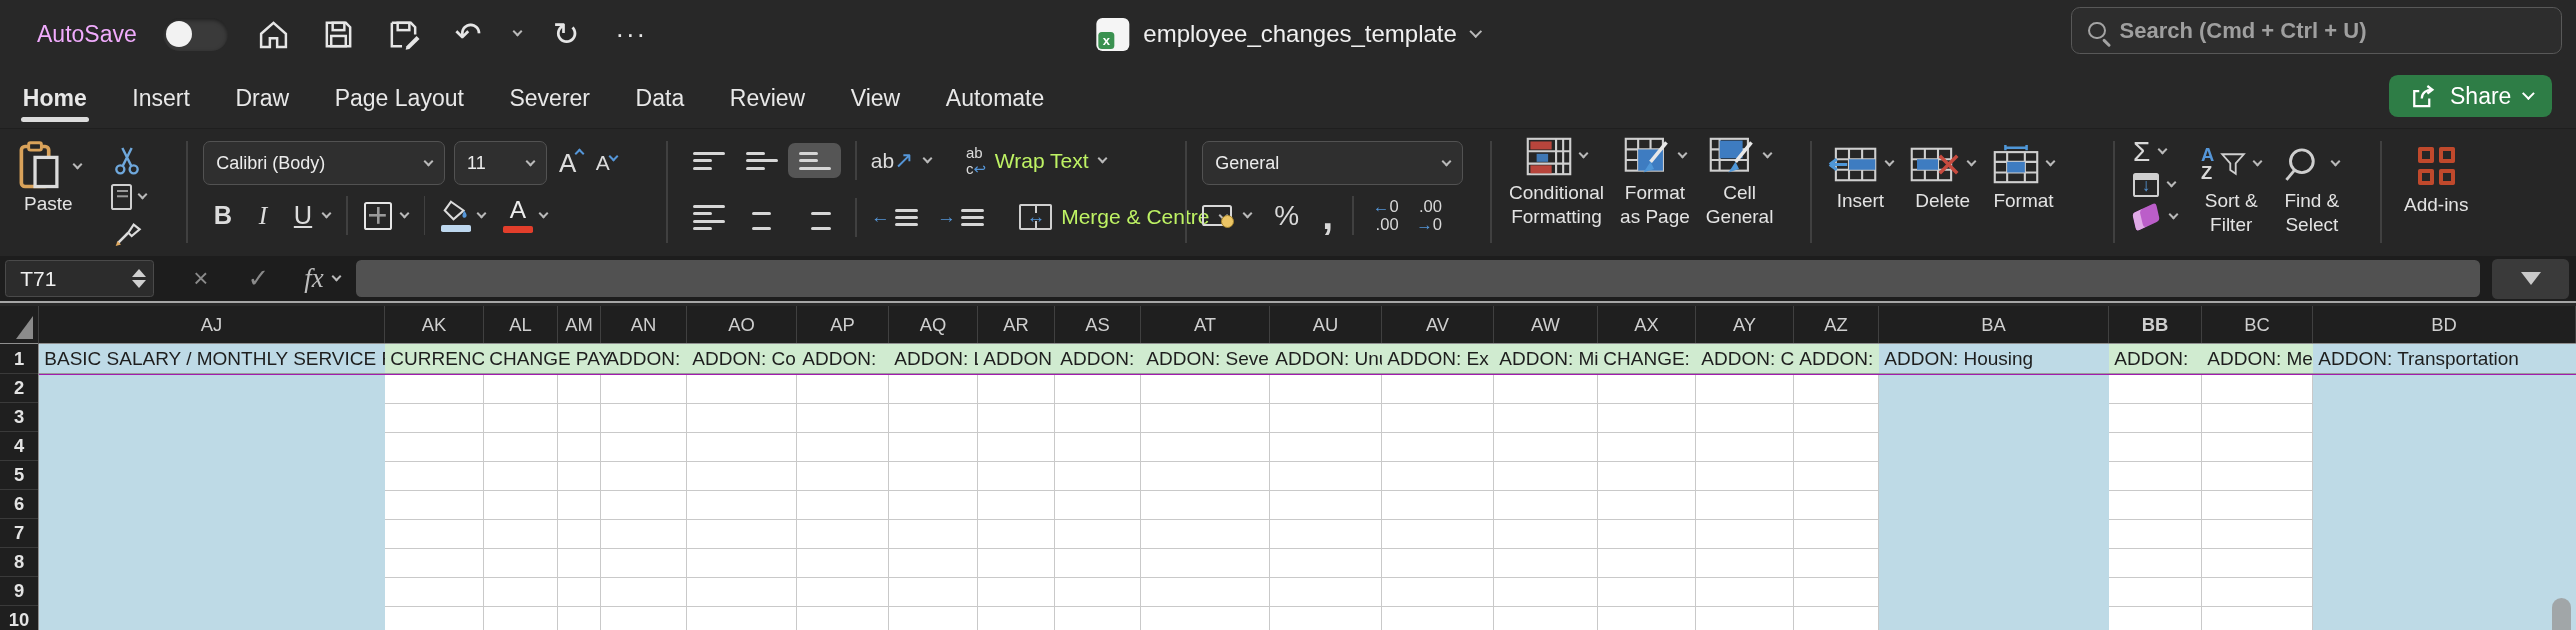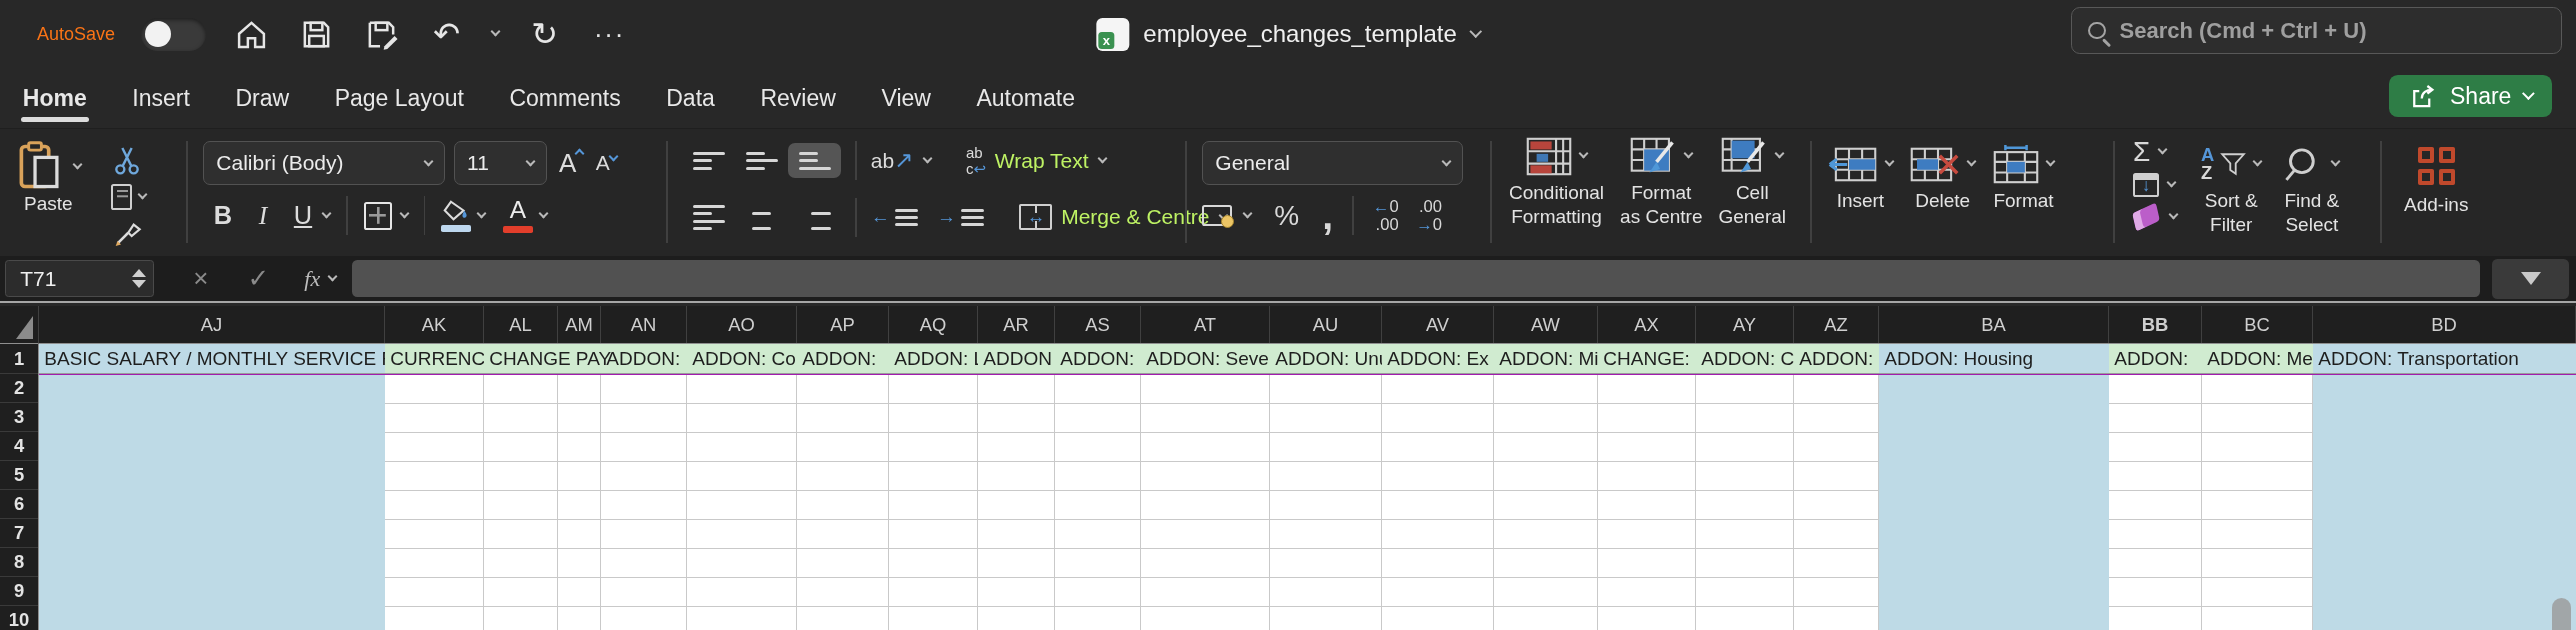--- a/index.html
+++ b/index.html
@@ -6,21 +6,21 @@
     --fill-blue:#bedae6; --fill-green:#d0ebd0; --blue:#5596d8; --red:#c74b3f;
     --ink:#d9d9d9; --grid:#c9c9c9;
   }
   *{box-sizing:border-box;margin:0;padding:0}
   body{background:#1a1a1a;font-family:"Liberation Sans","DejaVu Sans",sans-serif;}
   .app{position:relative;width:2576px;height:631px;background:#282828;overflow:hidden;color:#e3e3e3;}
 
   
   .titlebar{position:absolute;left:0;top:0;width:100%;height:68px;background:#282828;display:flex;align-items:center;}
   .tb-left{display:flex;align-items:center;gap:26px;padding-left:37px;}
-  .autosave-lab{font-size:18px;color:#f97316;}
+  .autosave-lab{font-size:23px;color:#f0abfc;}
   .toggle{width:65px;height:33px;border-radius:16.6px;background:#3a3a3a;box-shadow:inset 0 1.8px 4.4px rgba(0,0,0,.5);position:relative;}
   .toggle .knob{position:absolute;left:3.5px;top:3.5px;width:26px;height:26px;border-radius:50%;background:#f2f2f2;}
   .qa-ic{width:39px;height:39px;display:flex;align-items:center;justify-content:center;color:#e6e6e6;}
   .glyph36{font-size:32px;line-height:1;color:#e6e6e6;}
   .tb-center{position:absolute;left:50%;transform:translateX(-50%);display:flex;align-items:center;gap:14px;}
   .xlicon{width:33px;height:33px;border-radius:6.1px;background:#f5f5f5;position:relative;overflow:hidden;}
   .xlicon .grid4{position:absolute;right:2.6px;top:2.6px;width:19px;height:19px;display:grid;grid-template:repeat(2,8.8px)/repeat(2,8.8px);gap:1.8px;}
   .xlicon .badge{position:absolute;left:1.8px;bottom:1.8px;width:16.6px;height:16.6px;background:#3a9150;border-radius:3.5px;color:#fff;font-size:13px;font-weight:bold;display:flex;align-items:center;justify-content:center;}
   .doctitle{font-size:24px;color:#f0f0f0;}
   .chv{display:inline-block;width:8.8px;height:8.8px;border-right:2.6px solid #b9b9b9;border-bottom:2.6px solid #b9b9b9;transform:rotate(45deg);flex:none;margin-top:-4.4px;}
@@ -47,21 +47,21 @@
 
   
   .ribbon{position:absolute;left:0;top:128px;width:100%;height:128px;background:#262626;border-top:0.9px solid #1f1f1f;}
   .sep{position:absolute;top:12.3px;height:102px;width:1.8px;background:#404040;}
   .grp{position:absolute;top:0;height:128px;}
   .rowT{position:absolute;top:12.3px;left:0;display:flex;align-items:center;}
   .rowB{position:absolute;top:67px;left:0;display:flex;align-items:center;}
   .cap{font-size:19px;color:#e3e3e3;line-height:24px;text-align:center;}
   .bigbtn{display:flex;flex-direction:column;align-items:center;}
   .icrow{display:flex;align-items:center;gap:8.8px;height:51px;}
-  .selbox{height:44px;background:#2f2f2f;border:1.8px solid #525252;border-radius:7px;display:flex;align-items:center;justify-content:space-between;padding:0 12.3px;font-size:21px;color:#ececec;}
+  .selbox{height:44px;background:#2f2f2f;border:1.8px solid #525252;border-radius:7px;display:flex;align-items:center;justify-content:space-between;padding:0 12.3px;font-size:18px;color:#ececec;}
 
   
   .minicol{display:flex;flex-direction:column;justify-content:space-between;height:109px;padding-top:1.8px;}
   .mini{display:flex;align-items:center;gap:7px;height:33px;}
   .cpy{width:21px;height:26px;border:2.2px solid #cfcfcf;border-radius:2.6px;position:relative;background:#262626;}
   .cpy::before{content:'';position:absolute;left:4.4px;top:4.4px;width:10.5px;height:2.2px;background:#9a9a9a;box-shadow:0 5.3px 0 #9a9a9a;}
 
   
   .fmt-glyph{font-size:25.4px;color:#dcdcdc;width:40px;text-align:center;}
   .ital{font-family:"Liberation Serif",serif;font-style:italic;}
@@ -117,21 +117,21 @@
   .adg div{border:4px solid #c0492c;border-radius:1.8px;}
 
   
   .fbar{position:absolute;left:0;top:256px;width:100%;height:47px;background:#1d1d1d;border-bottom:2.6px solid #a6a6a6;display:flex;align-items:center;}
   .namebox{width:149px;height:37px;margin-left:5.3px;background:#2c2c2c;border:1.3px solid #4a4a4a;border-radius:3.5px;display:flex;align-items:center;justify-content:space-between;padding:0 7px 0 14px;font-size:21px;color:#f0f0f0;}
   .stepper{display:flex;flex-direction:column;gap:3.5px;}
   .tri-up{width:0;height:0;border-left:7px solid transparent;border-right:7px solid transparent;border-bottom:8.8px solid #d0d0d0;}
   .tri-dn{width:0;height:0;border-left:7px solid transparent;border-right:7px solid transparent;border-top:8.8px solid #d0d0d0;}
   .fb-ic{margin-left:39px;font-size:26px;color:#8a8a8a;}
   .fxwrap{display:flex;align-items:center;gap:8.8px;margin-left:35px;}
-  .fx{font-family:"Liberation Serif",serif;font-style:italic;font-size:22px;color:#bdbdbd;}
+  .fx{font-family:"Liberation Serif",serif;font-style:italic;font-size:27px;color:#bdbdbd;}
   .finput{flex:1;height:37px;margin:0 12.3px 0 16px;background:#515151;border-radius:5.3px;font-size:21px;color:#fff;padding:0 10.5px;line-height:37px;}
   .fdrop{width:77px;height:40px;margin-right:7px;background:#3a3a3a;border-radius:5.3px;display:flex;align-items:center;justify-content:center;}
   .tri-dn2{width:0;height:0;border-left:10.5px solid transparent;border-right:10.5px solid transparent;border-top:13px solid #c9c9c9;}
 
   
   .sheet{position:absolute;left:0;top:306px;width:100%;height:325px;background:#a21caf;}
   .colhdrs{position:absolute;left:39px;top:0;height:38px;display:flex;background:#1f1f1f;border-bottom:1.8px solid #8f8f8f;width:2537px;}
   .colhdr{height:100%;display:flex;align-items:center;justify-content:center;font-size:18.4px;color:#cfcfcf;border-right:1.3px solid #404040;flex:none;}
   .corner{position:absolute;left:0;top:0;width:39px;height:38px;background:#1f1f1f;border-right:1.3px solid #404040;border-bottom:1.8px solid #8f8f8f;}
   .corner::after{content:'';position:absolute;right:5.3px;bottom:4.4px;width:0;height:0;border-bottom:23px solid #8b8b8b;border-left:17.5px solid transparent;}
@@ -207,21 +207,21 @@
       <span class="search-ph">Search (Cmd + Ctrl + U)</span>
     </div>
   </div>
 
   <div class="tabbar">
     <div class="tabs" id="tabs-container">
         <div class="tab active">Home</div>
         <div class="tab">Insert</div>
         <div class="tab">Draw</div>
         <div class="tab">Page Layout</div>
-        <div class="tab">Comments</div>
+        <div class="tab">Severer</div>
         <div class="tab">Data</div>
         <div class="tab">Review</div>
         <div class="tab">View</div>
         <div class="tab">Automate</div>
       </div>
     <div class="tb-actions">
       <div class="pill share">
         <svg width="30" height="30" viewBox="0 0 24 24" fill="none" stroke="#fff" stroke-width="1.8">
             <path d="M9 8 H5 V20 H17 V14"></path>
             <path d="M11 14 C11 9 15 7 19 7"></path>
@@ -458,21 +458,21 @@
               <line x1="8" y1="1" x2="8" y2="19" stroke="#cfcfcf" stroke-width="1.2"></line>
                 <line x1="15" y1="1" x2="15" y2="19" stroke="#cfcfcf" stroke-width="1.2"></line>
               <line x1="1" y1="7" x2="22" y2="7" stroke="#cfcfcf" stroke-width="1.2"></line>
                 <line x1="1" y1="13" x2="22" y2="13" stroke="#cfcfcf" stroke-width="1.2"></line>
               <rect x="8" y="7" width="14" height="12" fill="#3e7cc1"></rect>
               <path d="M24 3 L15 14" stroke="#e8e8e8" stroke-width="2"></path>
               <path d="M15 14 l-4 6 6 -2 z" fill="#4f97d8"></path>
             </svg>
             <span class="chv s"></span>
           </div>
-          <div class="cap"><span>Format</span><br><span>as Centre</span></div>
+          <div class="cap"><span>Format</span><br><span>as Page</span></div>
         </div>
         <div class="bb bigbtn" style="margin-left:16px">
           <div class="icrow" style="height:42px">
             <svg width="46" height="39" viewBox="0 0 26 22">
               <rect x="1" y="1" width="21" height="18" fill="none" stroke="#cfcfcf" stroke-width="1.2"></rect>
               <line x1="6" y1="1" x2="6" y2="19" stroke="#cfcfcf" stroke-width="1.2"></line>
               <line x1="1" y1="7" x2="22" y2="7" stroke="#cfcfcf" stroke-width="1.2"></line>
                 <line x1="1" y1="13" x2="22" y2="13" stroke="#cfcfcf" stroke-width="1.2"></line>
               <rect x="6" y="2" width="13" height="10" fill="#3e7cc1"></rect>
               <path d="M24 3 L15 14" stroke="#e8e8e8" stroke-width="2"></path>

